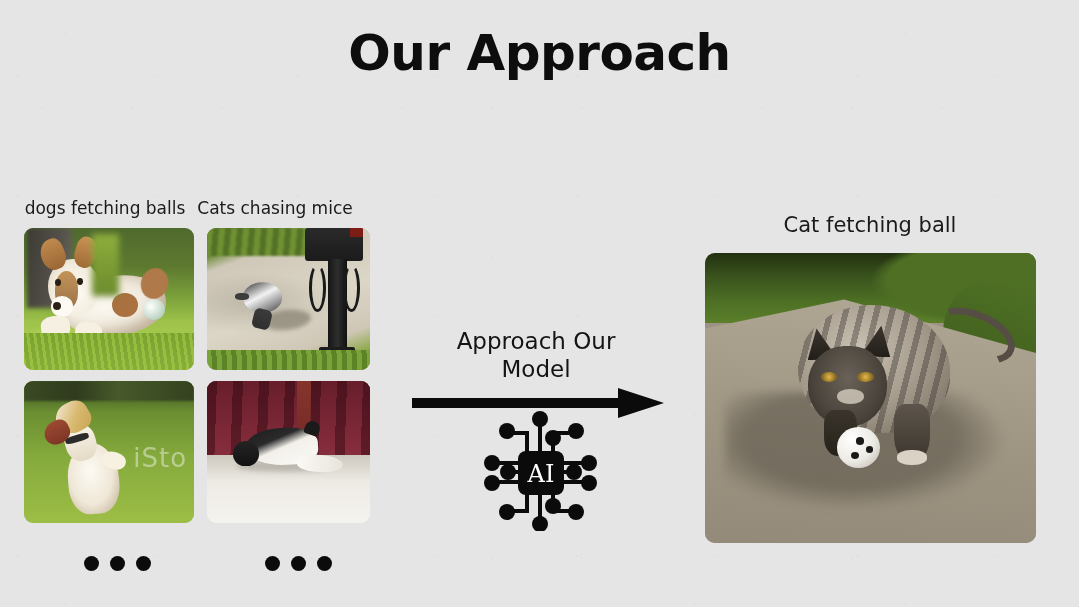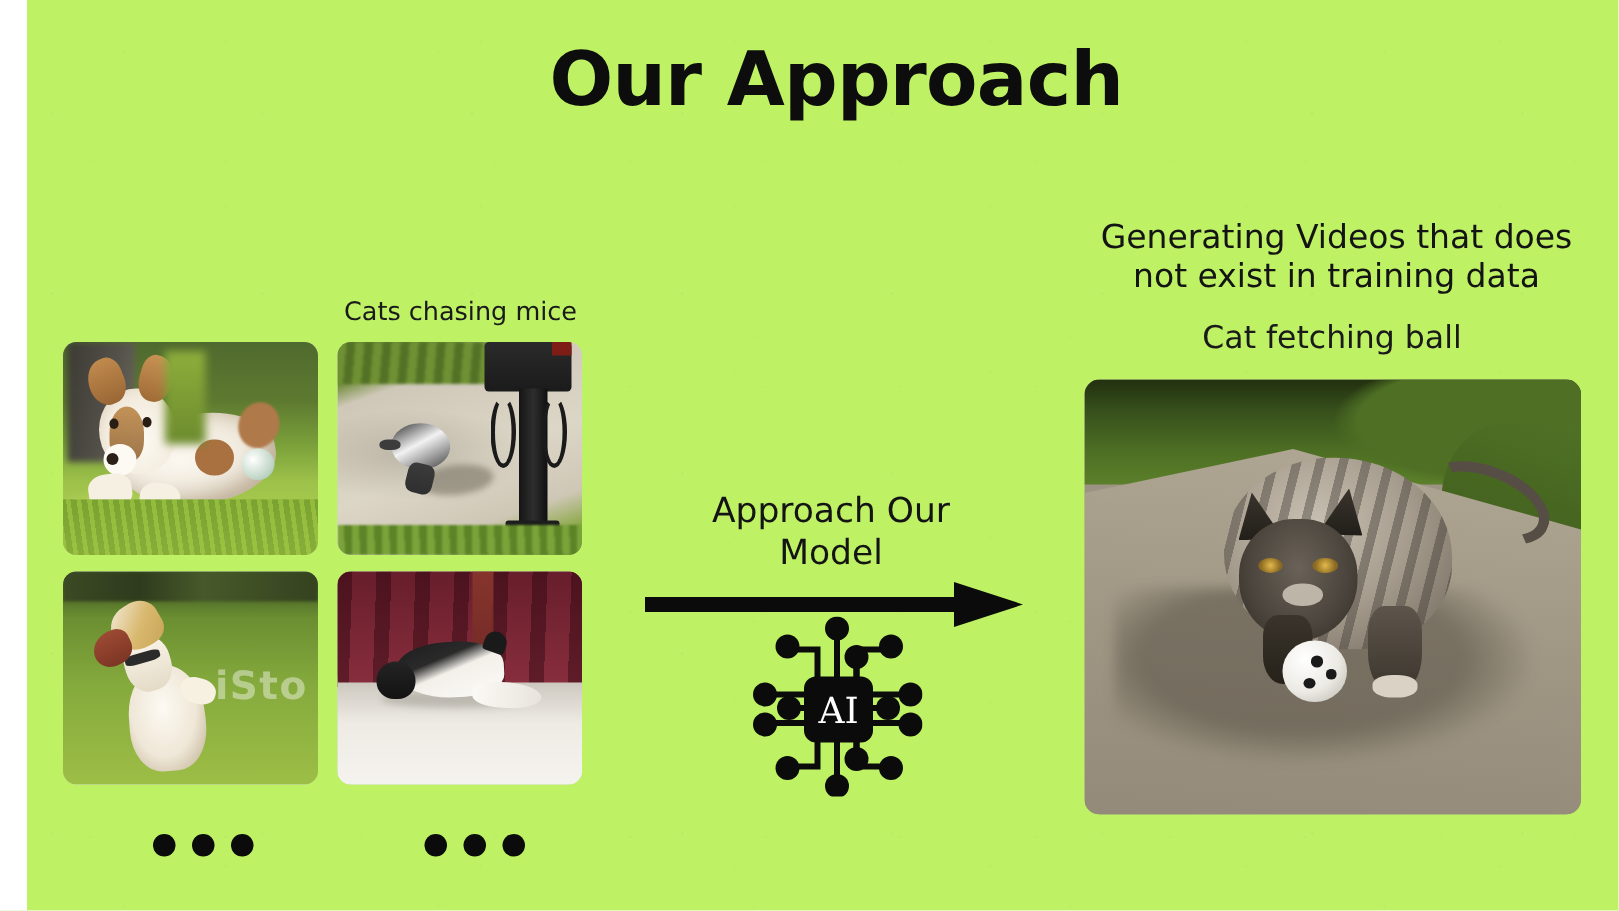--- a/index.html
+++ b/index.html
@@ -13,22 +13,21 @@
     position: relative;
     overflow: hidden;
     font-family: "DejaVu Sans", sans-serif;
     color: #111111;
   }
 
   
   .slide {
     position: absolute;
     inset: 0;
-    background: #bef264;
-    margin-left: 18px;
+    background: #e5e5e5;
   }
   .noise {
     position: absolute;
     inset: 0;
     pointer-events: none;
     opacity: .5;
     background-image:
       radial-gradient(circle at 12% 63%, rgba(120,120,140,.10) 0 1px, transparent 1px),
       radial-gradient(circle at 47% 72%, rgba(120,120,140,.08) 0 1px, transparent 1px),
       radial-gradient(circle at 78% 25%, rgba(120,120,140,.07) 0 1px, transparent 1px),
@@ -63,34 +62,34 @@
     color: #141414;
     white-space: pre-line;
   }
   .caption {
     position: absolute;
     font-size: 17px;
     color: #1a1a1a;
     text-align: center;
   }
   #cap-dogs { left: 14px;  top: 198px; width: 182px; }
-  #cap-cats { left: 198px; top: 198px; width: 182px; }
+  #cap-cats { left: 184px; top: 198px; width: 182px; }
 
   
   .thumb {
     position: absolute;
     border-radius: 9px;
     overflow: hidden;
     background: #cfcfcf;
   }
   .thumb .scene { position: absolute; inset: 0; }
 
   #thumb-dog-1 { left: 24px;  top: 228px; width: 170px; height: 142px; }
   #thumb-cat-1 { left: 207px; top: 228px; width: 163px; height: 142px; }
-  #thumb-dog-2 { left: 24px;  top: 381px; width: 170px; height: 142px; font-weight: bold; }
+  #thumb-dog-2 { left: 24px;  top: 381px; width: 170px; height: 142px; }
   #thumb-cat-2 { left: 207px; top: 381px; width: 163px; height: 142px; }
 
   
   .sc-dog1 {
     background:
       radial-gradient(ellipse 60% 40% at 20% 92%, #d8e27a 0%, transparent 60%),
       linear-gradient(#4f6a2e 0%, #5e7a30 28%, #7aa03a 48%, #9ec24a 66%, #b6d457 100%);
   }
   .sc-dog1::before {
     content: "";
@@ -467,20 +466,21 @@
 </style>
 </head>
 <body>
 
 <div class="slide">
   <div class="noise"></div>
 
   <div class="title">Our Approach</div>
 
 
+  <div class="caption" id="cap-dogs">dogs fetching balls</div>
   <div class="caption" id="cap-cats">Cats chasing mice</div>
 
   <div class="thumb" id="thumb-dog-1">
     <div class="scene sc-dog1">
       <div class="dog-body"></div>
       <div class="dog-spot-a"></div>
       <div class="dog-spot-b"></div>
       <div class="dog-head"></div>
       <div class="dog-ear-l"></div>
       <div class="dog-ear-r"></div>
@@ -594,22 +594,20 @@
       <circle cx="25" cy="61" r="8"></circle>
       <circle cx="9" cy="72" r="8"></circle>
       <circle cx="106" cy="52" r="8"></circle>
       <circle cx="91" cy="61" r="8"></circle>
       <circle cx="106" cy="72" r="8"></circle>
     </g>
     <rect x="35" y="40" width="46" height="44" rx="8" fill="#0b0b0b"></rect>
     <text id="ai-chip-text" x="58" y="71" text-anchor="middle" font-family="DejaVu Serif, serif" font-size="24" fill="#ffffff">AI</text>
   </svg>
 
-  <div class="right-heading">Generating Videos that does
-not exist in training data</div>
   <div class="caption" id="cap-gen">Cat fetching ball</div>
 
   <div id="thumb-generated">
     <div class="scene sc-gen">
       <div class="gen-grass"></div>
       <div class="gen-grass-r"></div>
       <div class="gen-path"></div>
       <div class="gen-path-shadow"></div>
       <div class="gen-tail"></div>
       <div class="gen-cat-body"></div>

